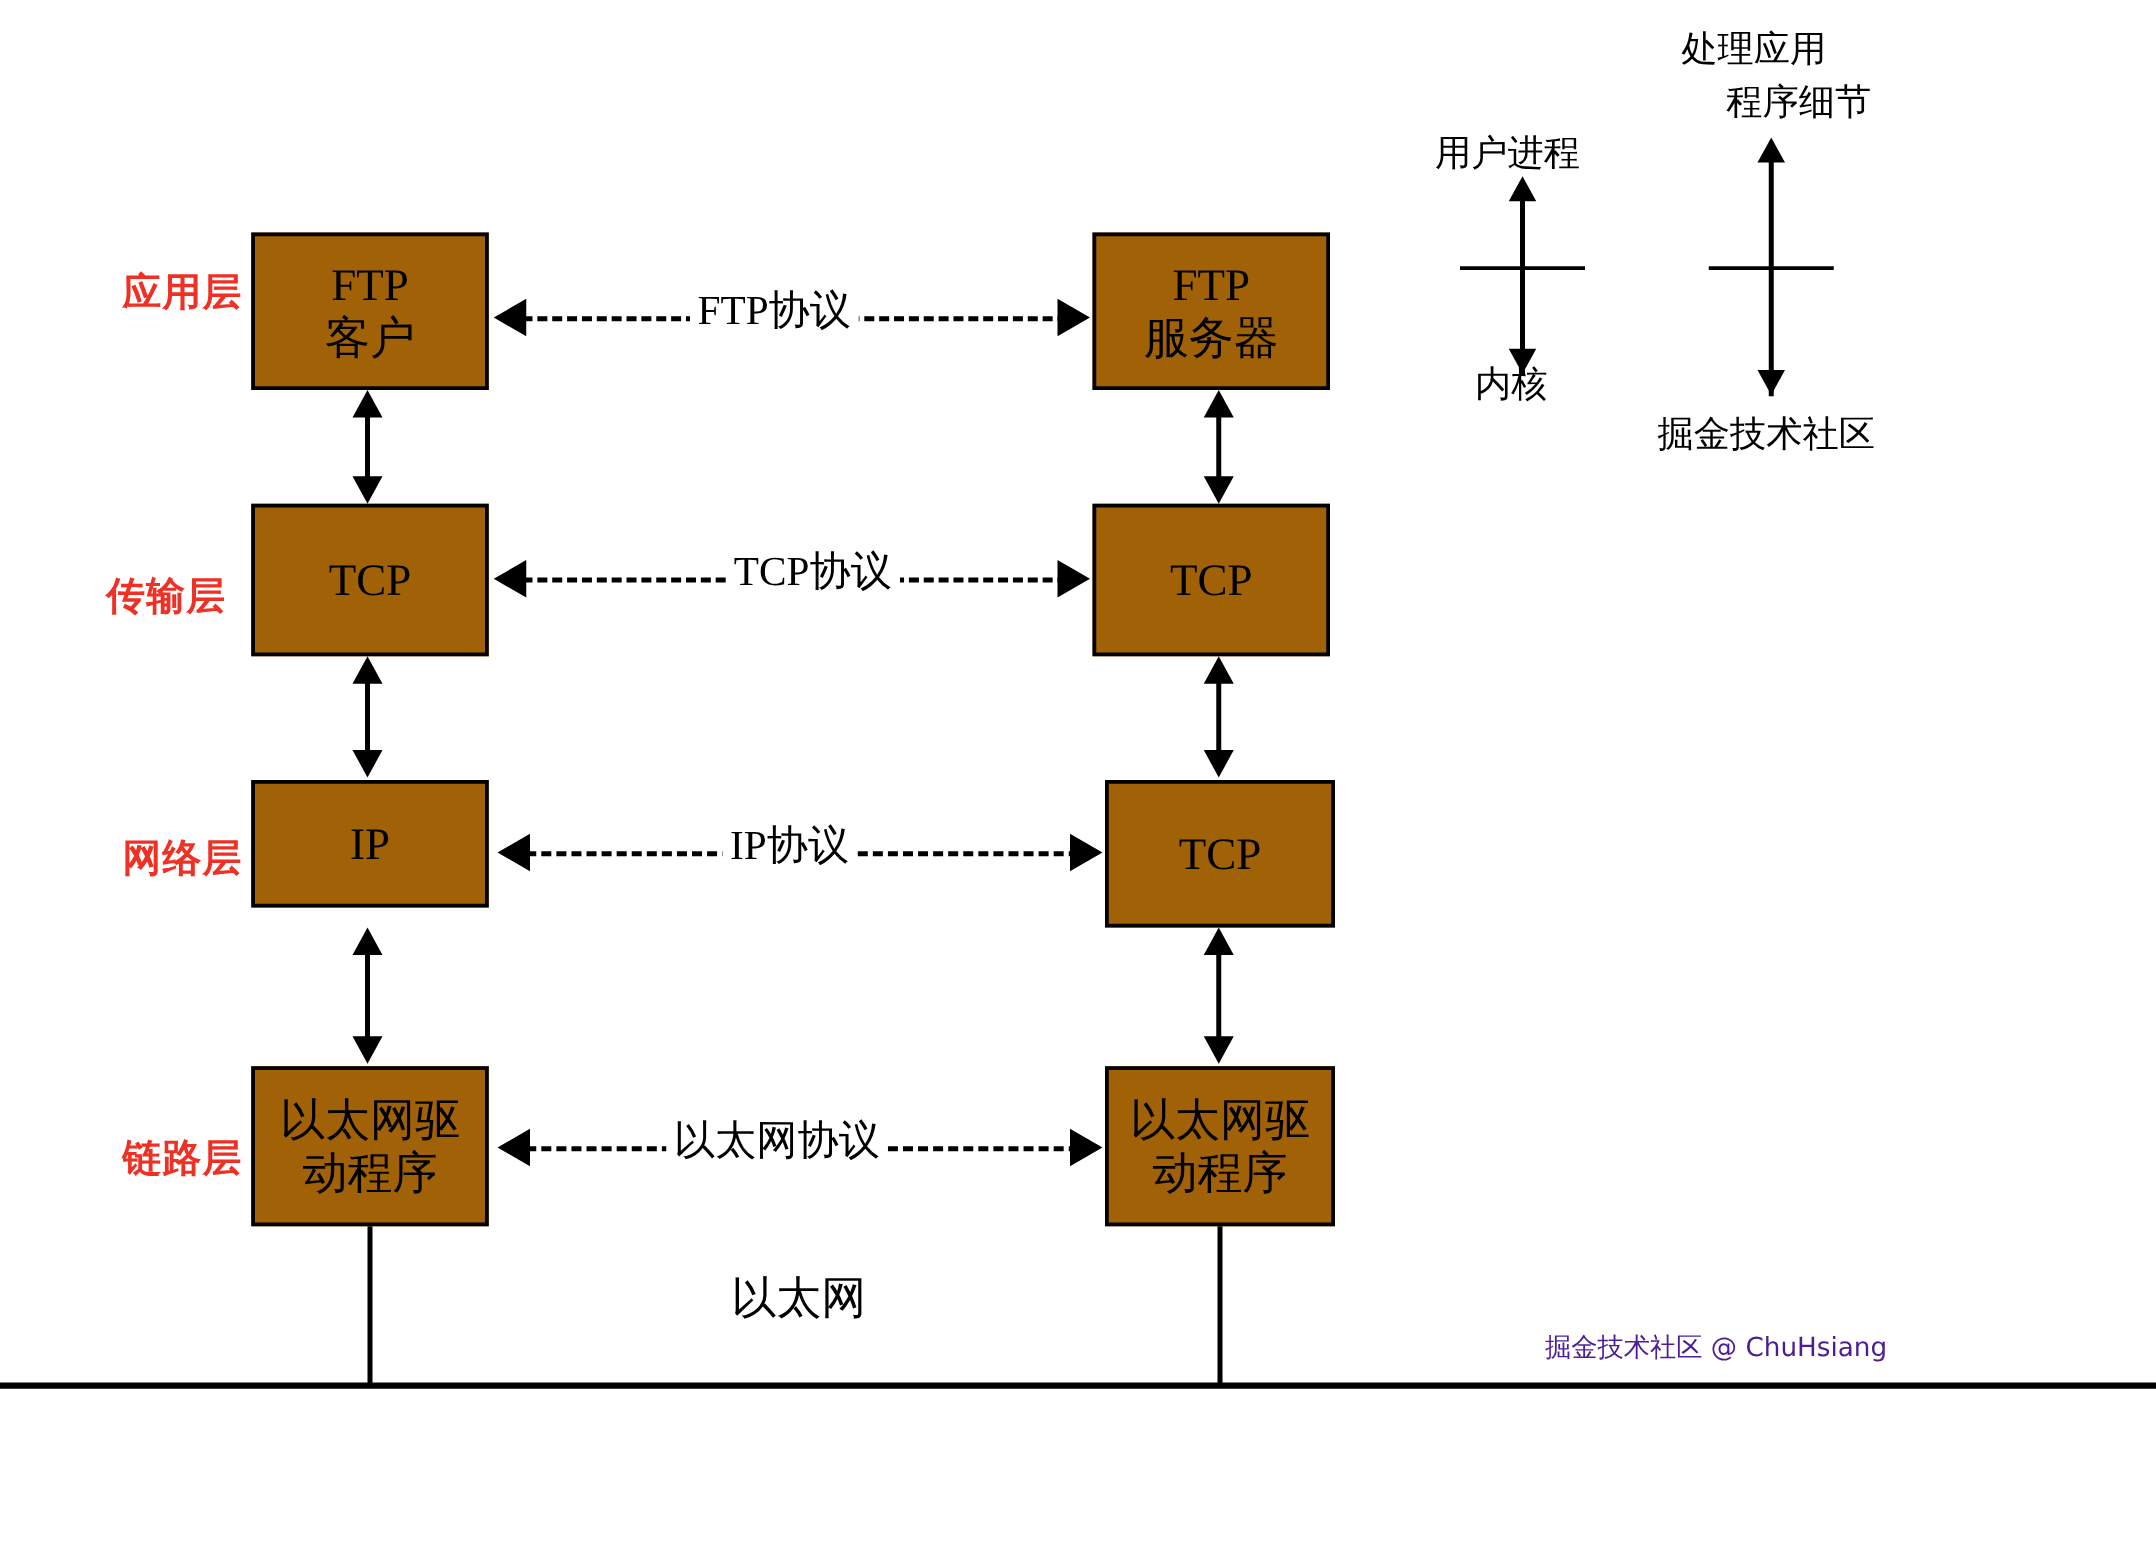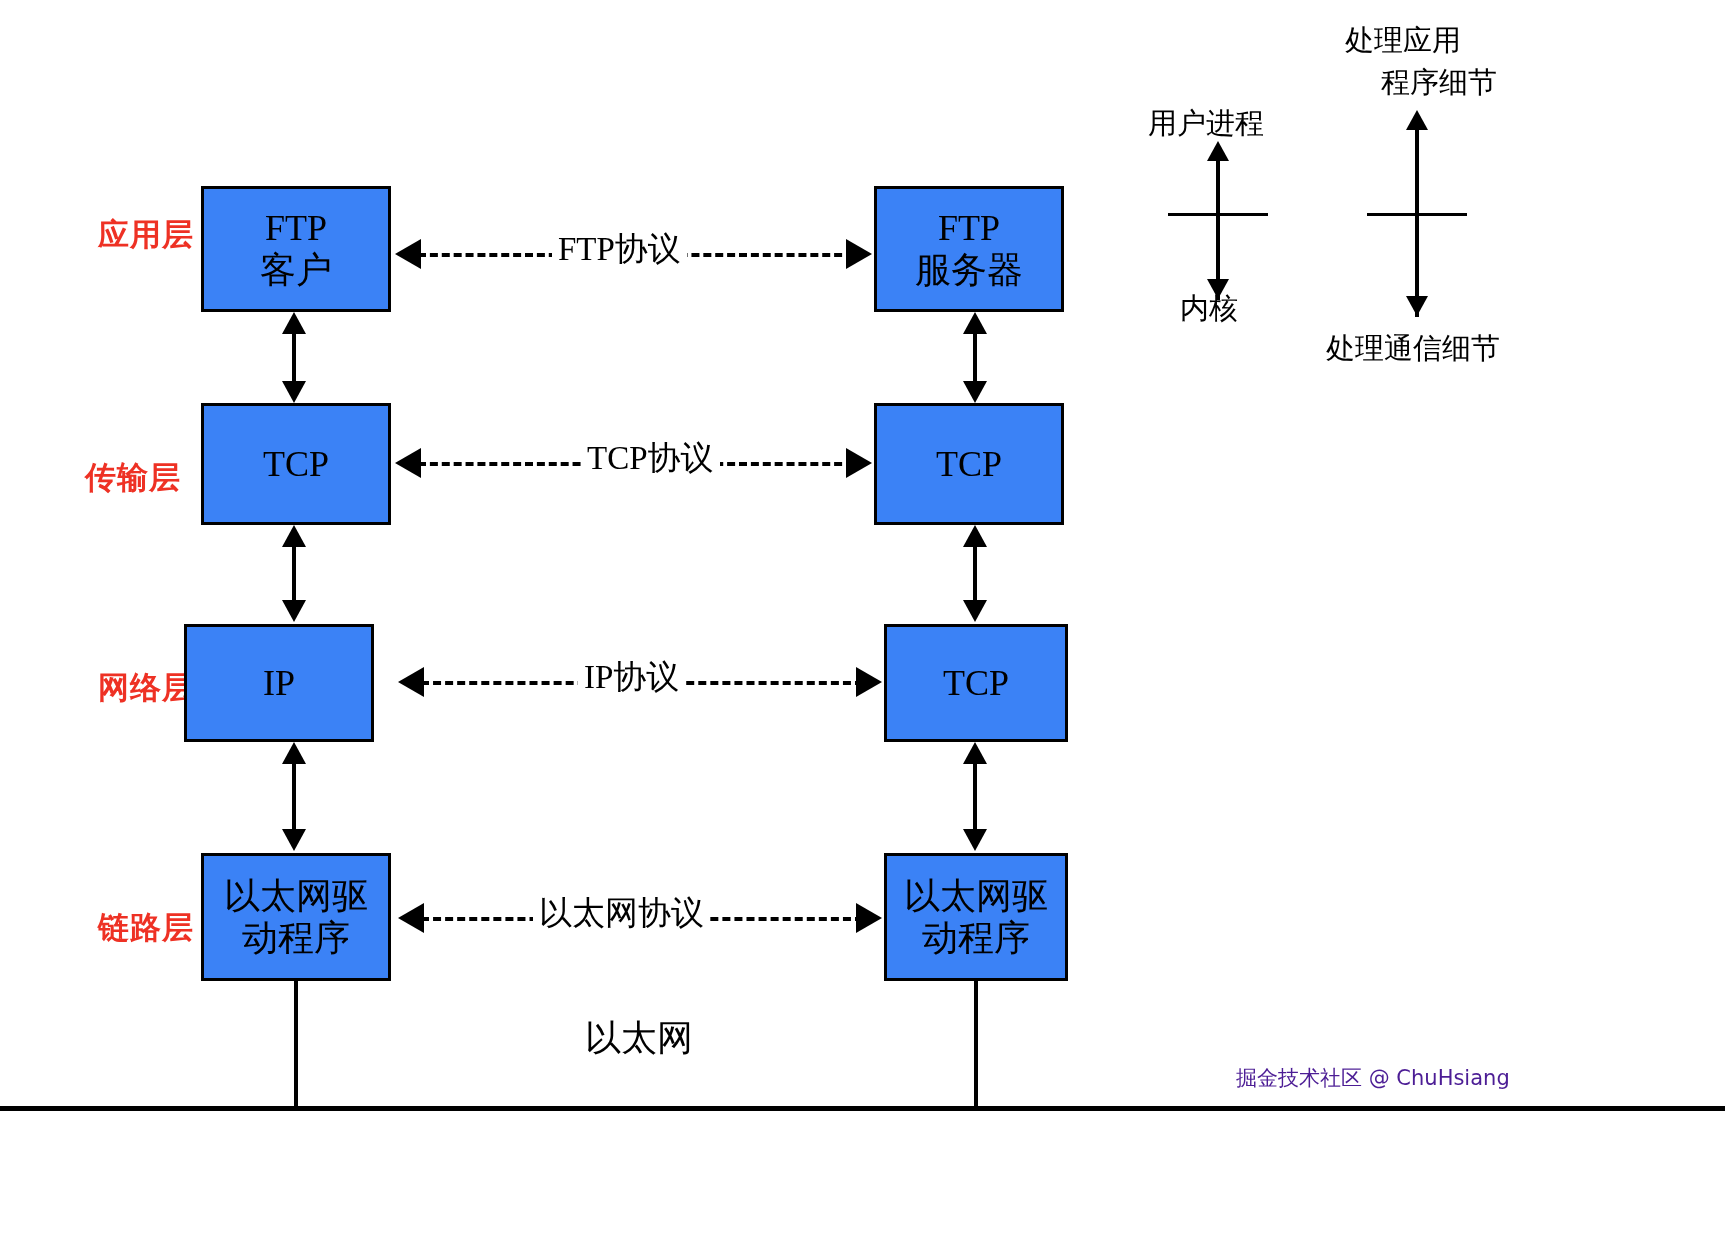--- a/index.html
+++ b/index.html
@@ -22,21 +22,21 @@
     font-size:31px;
     letter-spacing:1px;
     white-space:nowrap;
     line-height:1;
   }
 
   
   .pbox{
     position:absolute;
     border:3px solid #000;
-    background:#3b82f6;
+    background:#a16207;
     display:flex;
     align-items:center;
     justify-content:center;
     text-align:center;
     line-height:1.18;
     font-size:36px;
     color:#000;
     font-family:"Liberation Serif","DejaVu Serif",serif;
   }
   .pbox .ln{ display:block; white-space:nowrap; }
@@ -160,21 +160,21 @@
       <span class="ln">客户</span>
     </div>
   </div>
 
   <div class="pbox" style="left:201px; top:403px; width:190px; height:122px;">
     <div>
       <span class="ln">TCP</span>
     </div>
   </div>
 
-  <div class="pbox" style="left:184px; top:624px; width:190px; height:118px;">
+  <div class="pbox" style="left:201px; top:624px; width:190px; height:102px;">
     <div>
       <span class="ln">IP</span>
     </div>
   </div>
 
   <div class="pbox" style="left:201px; top:853px; width:190px; height:128px;">
     <div>
       <span class="ln">以太网驱</span>
       <span class="ln">动程序</span>
     </div>
@@ -261,17 +261,17 @@
   <div class="ann-down" style="left:1207px; top:279px;"></div>
   <div class="ann-hline" style="left:1168px; top:213px; width:100px;"></div>
   <div class="ann-text" style="left:1180px; top:290px;">内核</div>
 
   <div class="ann-text" style="left:1345px; top:22px;">处理应用</div>
   <div class="ann-text" style="left:1345px; top:64px;margin-left:36px;">程序细节</div>
   <div class="ann-up" style="left:1406px; top:110px;"></div>
   <div class="ann-stem" style="left:1415px; top:127px; height:190px;"></div>
   <div class="ann-down" style="left:1406px; top:296px;"></div>
   <div class="ann-hline" style="left:1367px; top:213px; width:100px;"></div>
-  <div class="ann-text" style="left:1326px; top:330px;">处理通信细节</div>
+  <div class="ann-text" style="left:1326px; top:330px;">掘金技术社区</div>
 
   <div class="watermark" style="left:1236px; top:1064px;">掘金技术社区 @ ChuHsiang</div>
 
 </div>
 
 </body></html>

